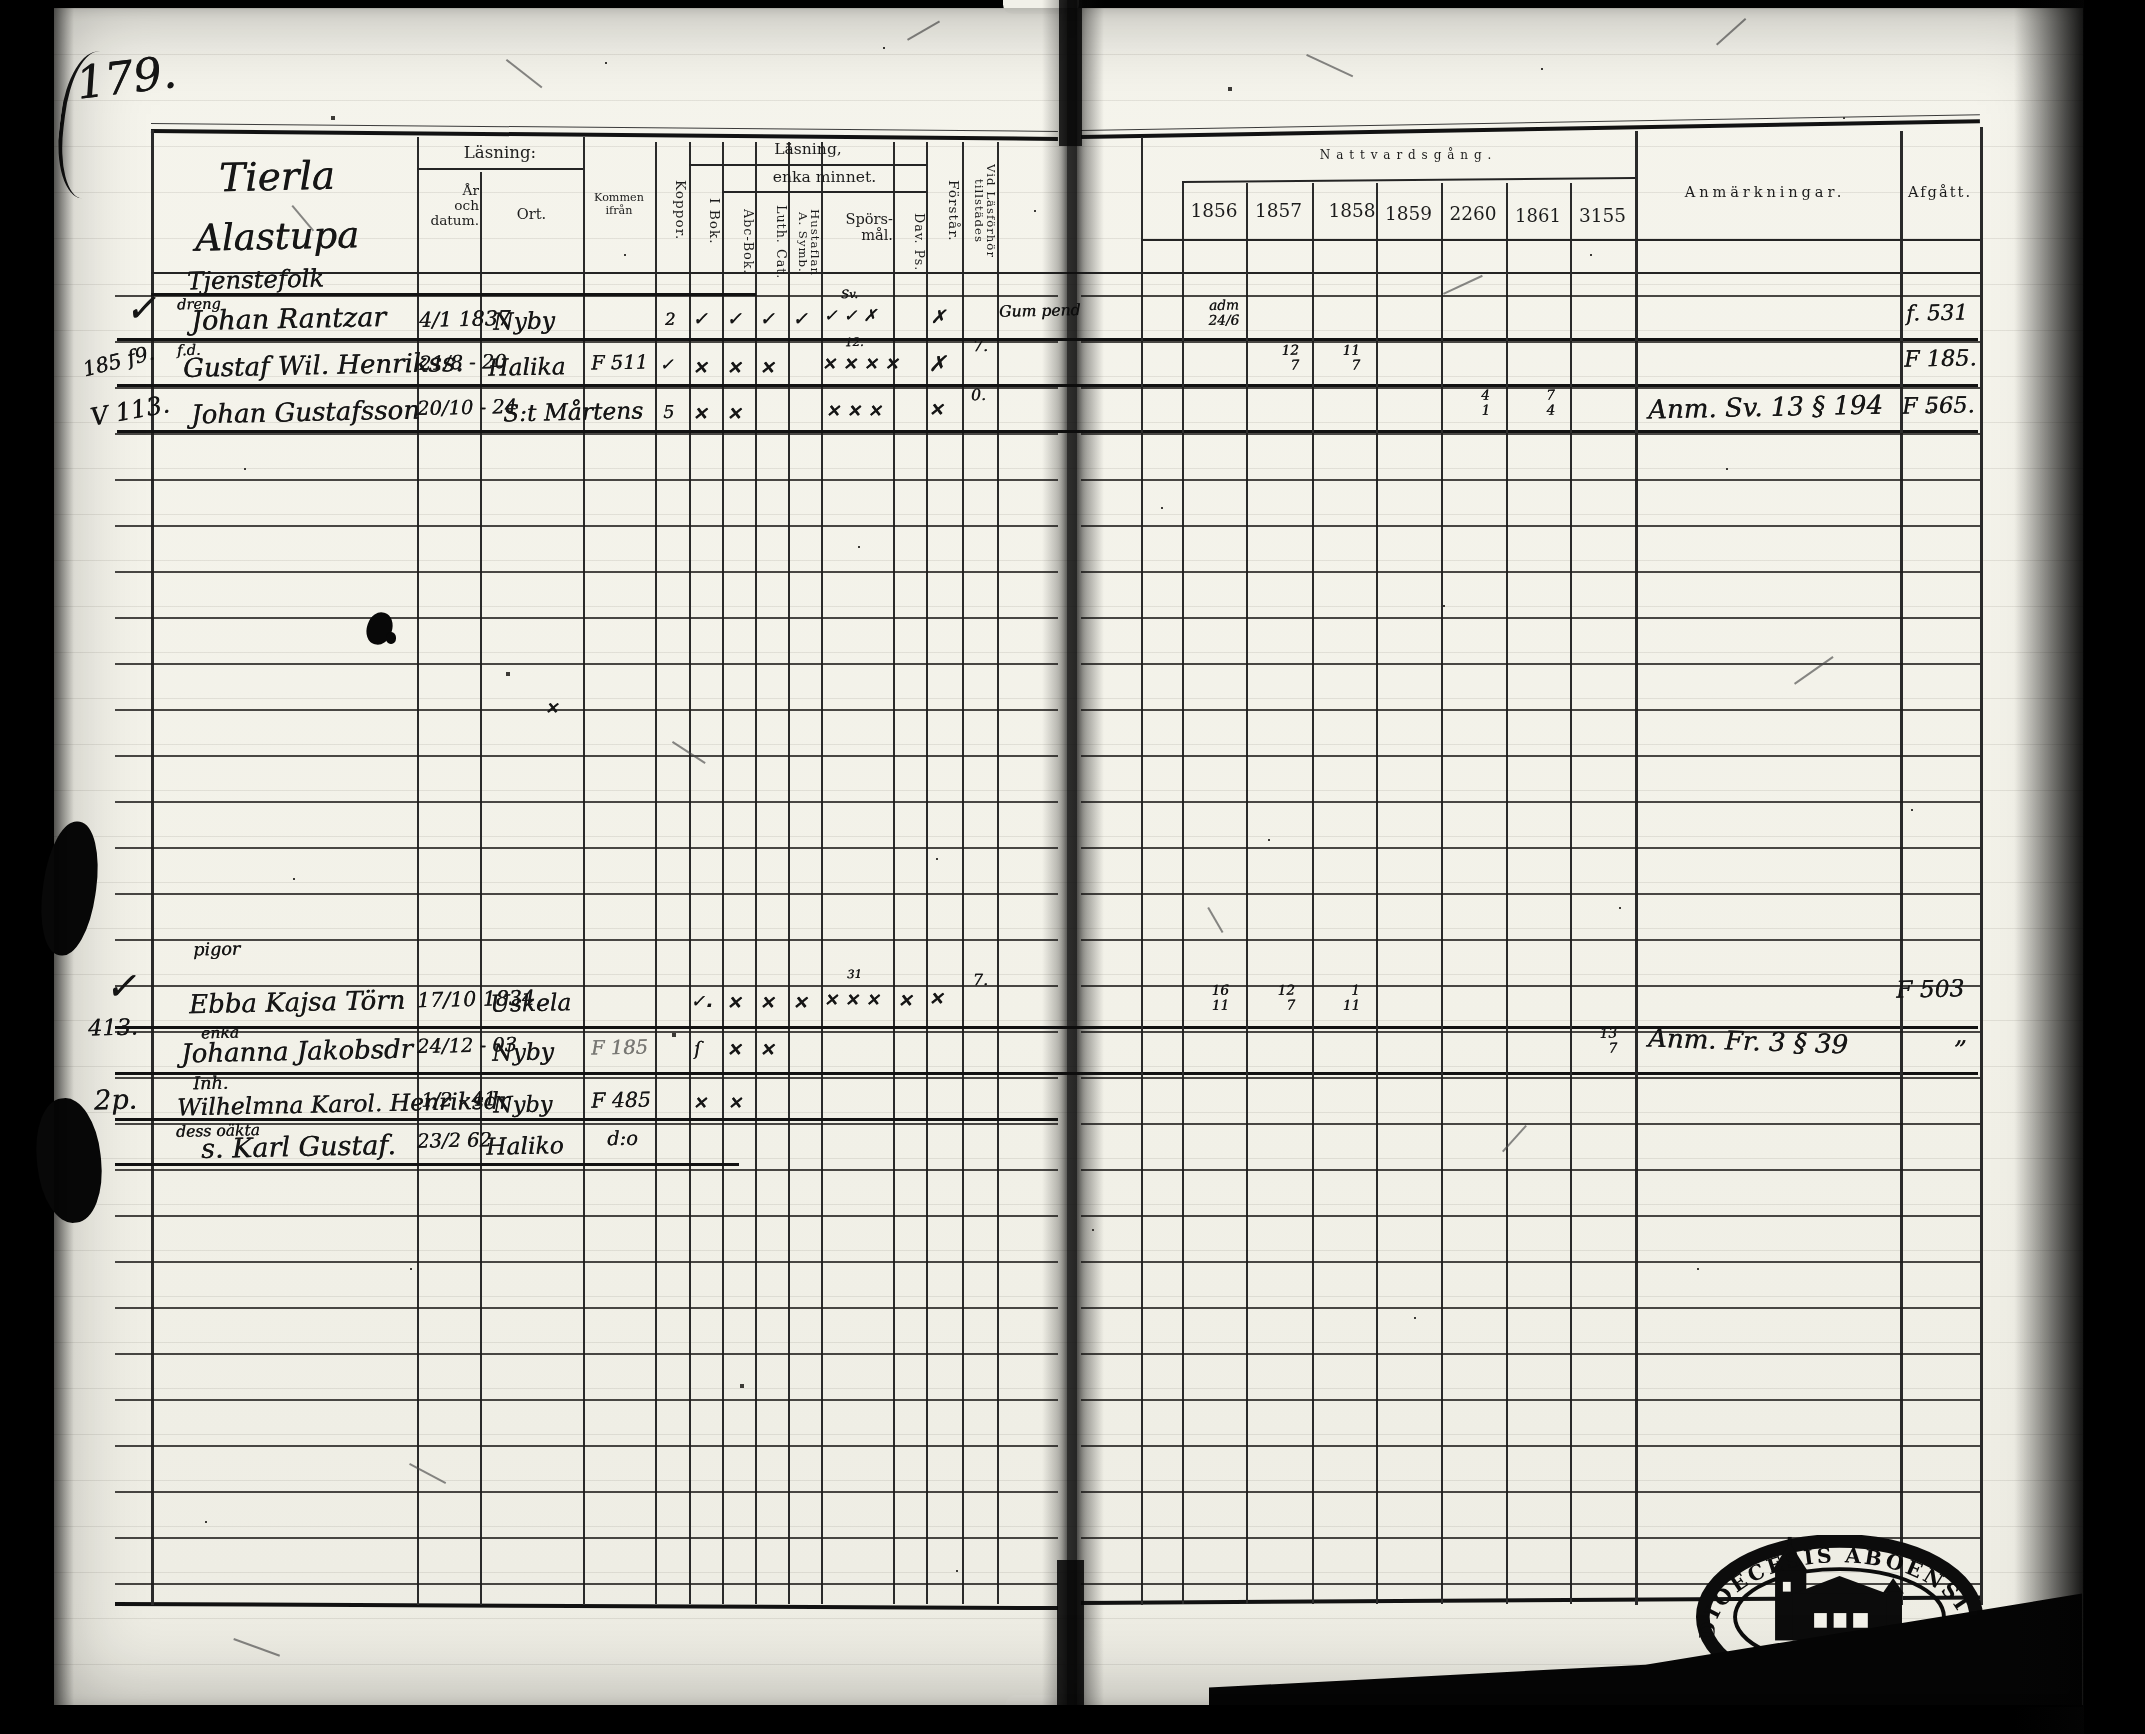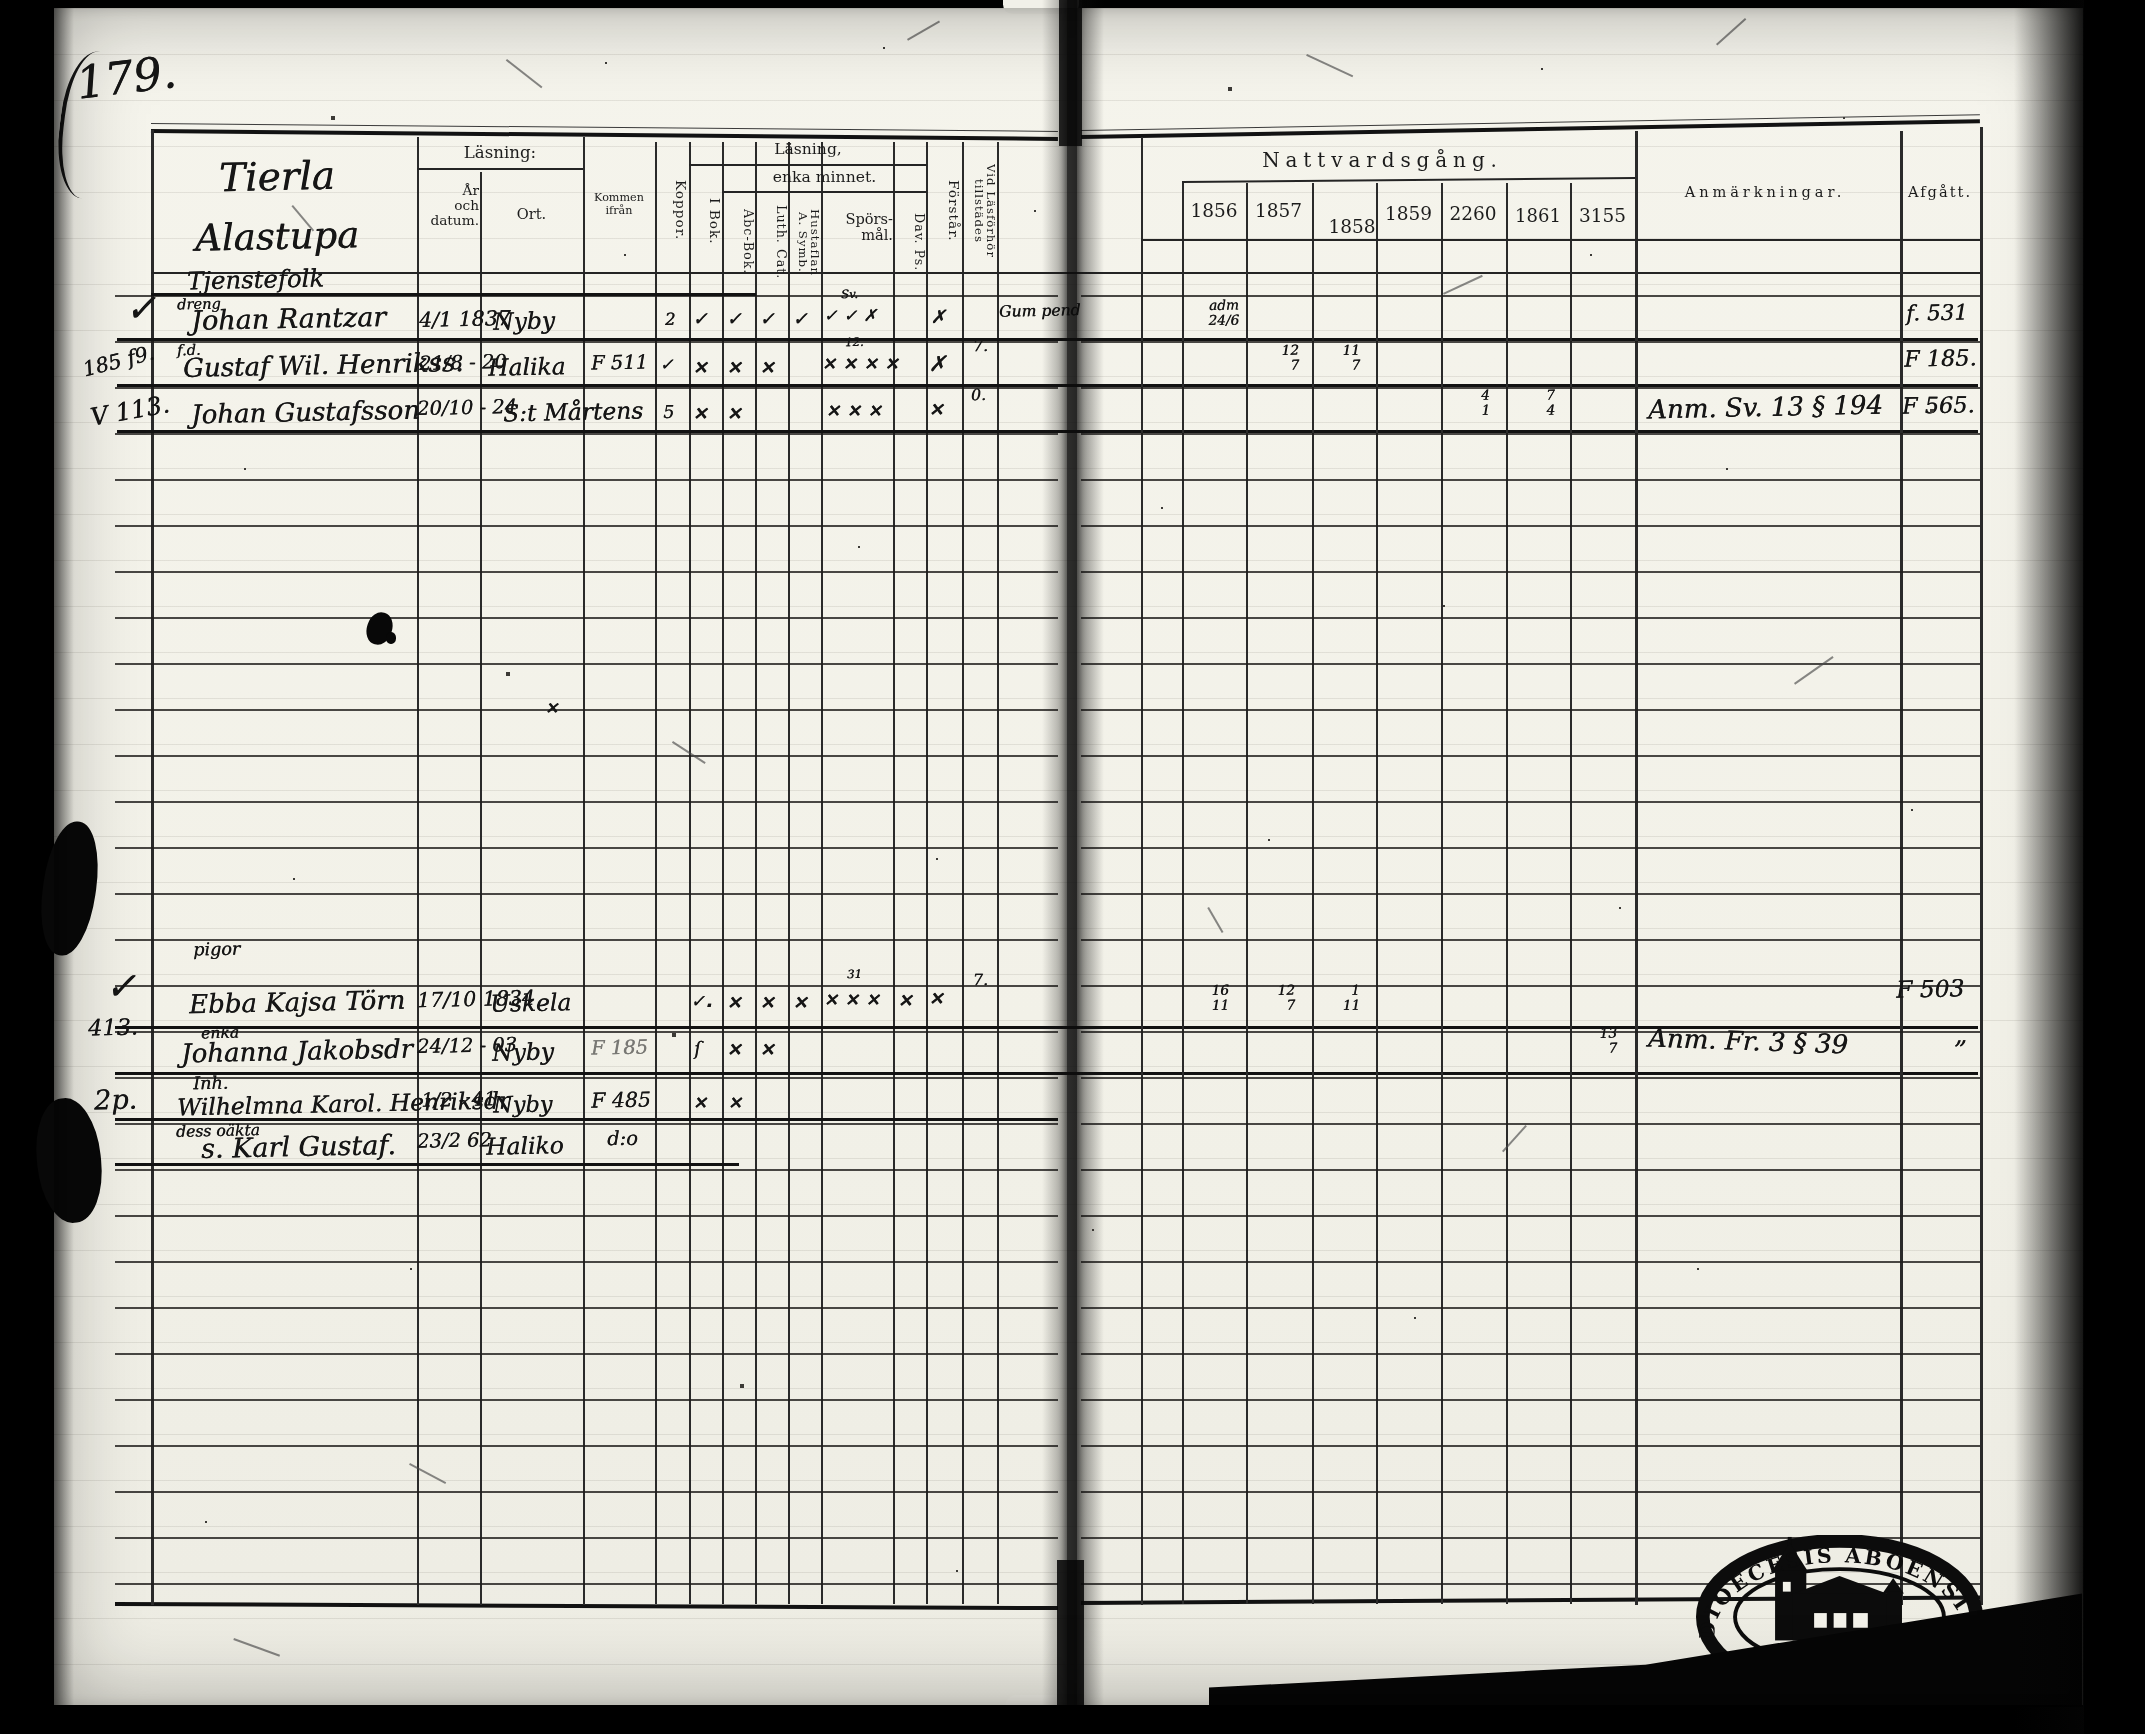--- a/index.html
+++ b/index.html
@@ -110,24 +110,24 @@
     <i class="vl" style="left:1506px;top:183px;height:1421px"></i>
     <i class="vl" style="left:1570px;top:183px;height:1421px"></i>
     <i class="vl" style="left:1635px;top:131px;height:1474px;width:2.9px"></i>
     <i class="vl" style="left:1900px;top:131px;height:1474px;width:2.9px"></i>
     <i class="vl" style="left:1980px;top:127px;height:1478px;width:2.9px"></i>
     <i class="hl" style="left:1182px;top:181px;width:453px;transform:rotate(-.5deg);transform-origin:0 0"></i>
     <i class="hl" style="left:1141px;top:239px;width:839px"></i>
     <div class="rowlines" style="left:1081px;top:295px;width:899px;height:1297px"></div>
   </div>
 
-  <span class="abs print" style="left:1156px;top:148px;width:453px;font-size:20px;letter-spacing:5.9px">Nattvardsgång.</span>
+  <span class="abs print" style="left:1182px;top:148px;width:453px;font-size:12px;letter-spacing:5.9px">Nattvardsgång.</span>
   <span class="abs print" style="left:1182px;top:200px;width:64px;font-size:18.5px">1856</span>
   <span class="abs print" style="left:1246px;top:200px;width:65px;font-size:18.5px">1857</span>
-  <span class="abs print" style="left:1312px;top:216px;width:80px;font-size:18.5px">1858</span>
+  <span class="abs print" style="left:1312px;top:200px;width:80px;font-size:18.5px">1858</span>
   <span class="abs print" style="left:1376px;top:203px;width:65px;font-size:18.5px">1859</span>
   <span class="abs print" style="left:1441px;top:203px;width:64px;font-size:18.5px">2260</span>
   <span class="abs print" style="left:1506px;top:205px;width:64px;font-size:18px">1861</span>
   <span class="abs print" style="left:1570px;top:205px;width:65px;font-size:18.5px">3155</span>
   <span class="abs print" style="left:1635px;top:183px;width:260px;font-size:14.6px;letter-spacing:3.9px">Anmärkningar.</span>
   <span class="abs print" style="left:1900px;top:183px;width:80px;font-size:14.6px;letter-spacing:2px">Afgått.</span>
 
   <span class="abs hand" style="left:219px;top:154px;font-size:39px">Tierla</span>
   <span class="abs hand" style="left:195px;top:215px;font-size:37px">Alastupa</span>
   <span class="abs hand" style="left:187px;top:265px;font-size:24.4px">Tjenstefolk</span>

